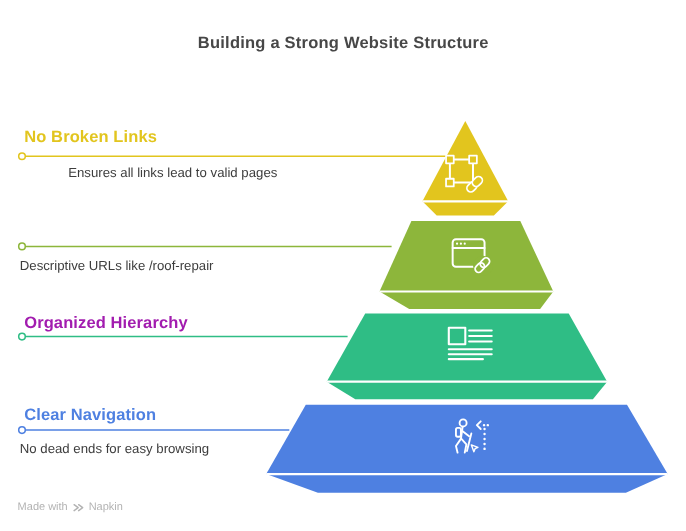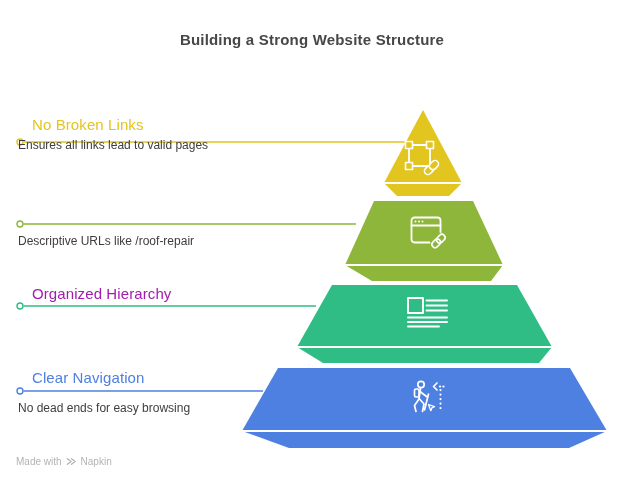--- a/index.html
+++ b/index.html
@@ -6,29 +6,29 @@
   #canvas{
     position:relative;width:624px;height:483px;background:#ffffff;overflow:hidden;
     font-family:"Liberation Sans", sans-serif;
   }
   .title{
     position:absolute;top:31px;left:0;right:0;text-align:center;
     font-size:15px;font-weight:700;color:#474747;letter-spacing:.2px;
   }
   .diagram-svg{position:absolute;top:0;left:0;}
   .lvl-label{
-    position:absolute;left:32px;font-size:15px;font-weight:400;letter-spacing:.1px;
+    position:absolute;left:22px;font-size:15px;font-weight:700;letter-spacing:.1px;
     white-space:nowrap;
   }
   .lvl-desc{
     position:absolute;left:18px;font-size:12px;color:#3d3d3d;line-height:14px;
     white-space:pre-line;max-width:240px;
   }
   #label-1{top:116px;color:#e2c51e;}
-  #desc-1{top:138px;}
+  #desc-1{top:150px;margin-left:44px;}
   #label-2{top:199px;color:#8db63b;}
   #desc-2{top:234px;}
   #label-3{top:285px;color:#a21caf;}
   #desc-3{top:317px;}
   #label-4{top:369px;color:#4e80e1;}
   #desc-4{top:401px;}
   .footer{
     position:absolute;left:16px;top:456px;display:flex;align-items:center;gap:4px;
     font-size:10px;color:#b3b3b3;text-decoration:none;
   }

